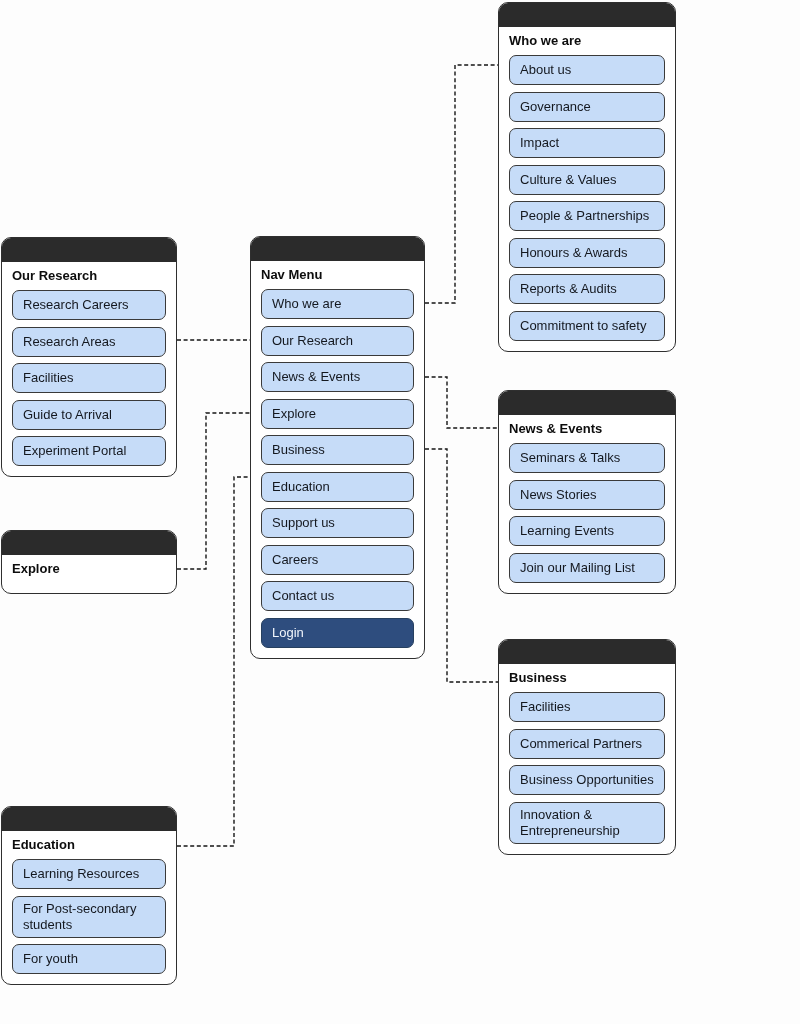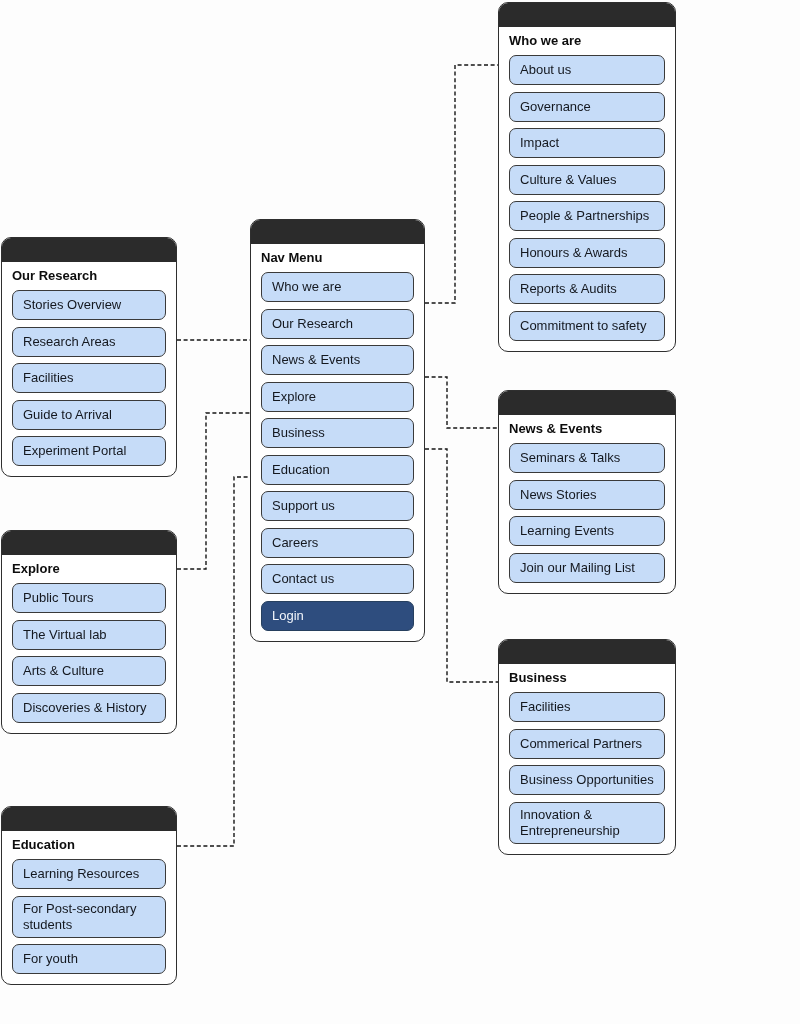--- a/index.html
+++ b/index.html
@@ -65,21 +65,21 @@
     cursor: pointer;
   }
   .item.login {
     background: var(--login-fill, #2e4d7e);
     border-color: var(--login-border, #27405f);
     color: var(--login-text, #f2f6fc);
   }
   
   .p-who-we-are   { left: 498px; top: 2px;   width: 178px; }
   .p-our-research { left: 1px;   top: 237px; width: 176px; }
-  .p-nav-menu     { left: 250px; top: 219px; width: 175px; }
+  .p-nav-menu     { left: 250px; top: 236px; width: 175px; }
   .p-news-events  { left: 498px; top: 390px; width: 178px; }
   .p-explore      { left: 1px;   top: 530px; width: 176px; }
   .p-business     { left: 498px; top: 639px; width: 178px; }
   .p-education    { left: 1px;   top: 806px; width: 176px; }
 </style>
 </head>
 <body>
 
 <div class="canvas">
 
@@ -109,21 +109,21 @@
           <button type="button" class="item">Commitment to safety</button>
         </div>
     </div>
   </section>
 
   <section class="panel p-our-research">
     <div class="panel-header"></div>
     <div class="panel-body">
       <h2 class="panel-title">Our Research</h2>
       <div class="panel-items">
-          <button type="button" class="item">Stories Overview</button>
+          <button type="button" class="item">Research Careers</button>
           <button type="button" class="item">Research Areas</button>
           <button type="button" class="item">Facilities</button>
           <button type="button" class="item">Guide to Arrival</button>
           <button type="button" class="item">Experiment Portal</button>
         </div>
     </div>
   </section>
 
   <section class="panel p-nav-menu">
     <div class="panel-header"></div>
@@ -154,26 +154,20 @@
           <button type="button" class="item">Learning Events</button>
           <button type="button" class="item">Join our Mailing List</button>
         </div>
     </div>
   </section>
 
   <section class="panel p-explore">
     <div class="panel-header"></div>
     <div class="panel-body">
       <h2 class="panel-title">Explore</h2>
-      <div class="panel-items">
-          <button type="button" class="item">Public Tours</button>
-          <button type="button" class="item">The Virtual lab</button>
-          <button type="button" class="item">Arts &amp; Culture</button>
-          <button type="button" class="item">Discoveries &amp; History</button>
-        </div>
     </div>
   </section>
 
   <section class="panel p-business">
     <div class="panel-header"></div>
     <div class="panel-body">
       <h2 class="panel-title">Business</h2>
       <div class="panel-items">
           <button type="button" class="item">Facilities</button>
           <button type="button" class="item">Commerical Partners</button>

